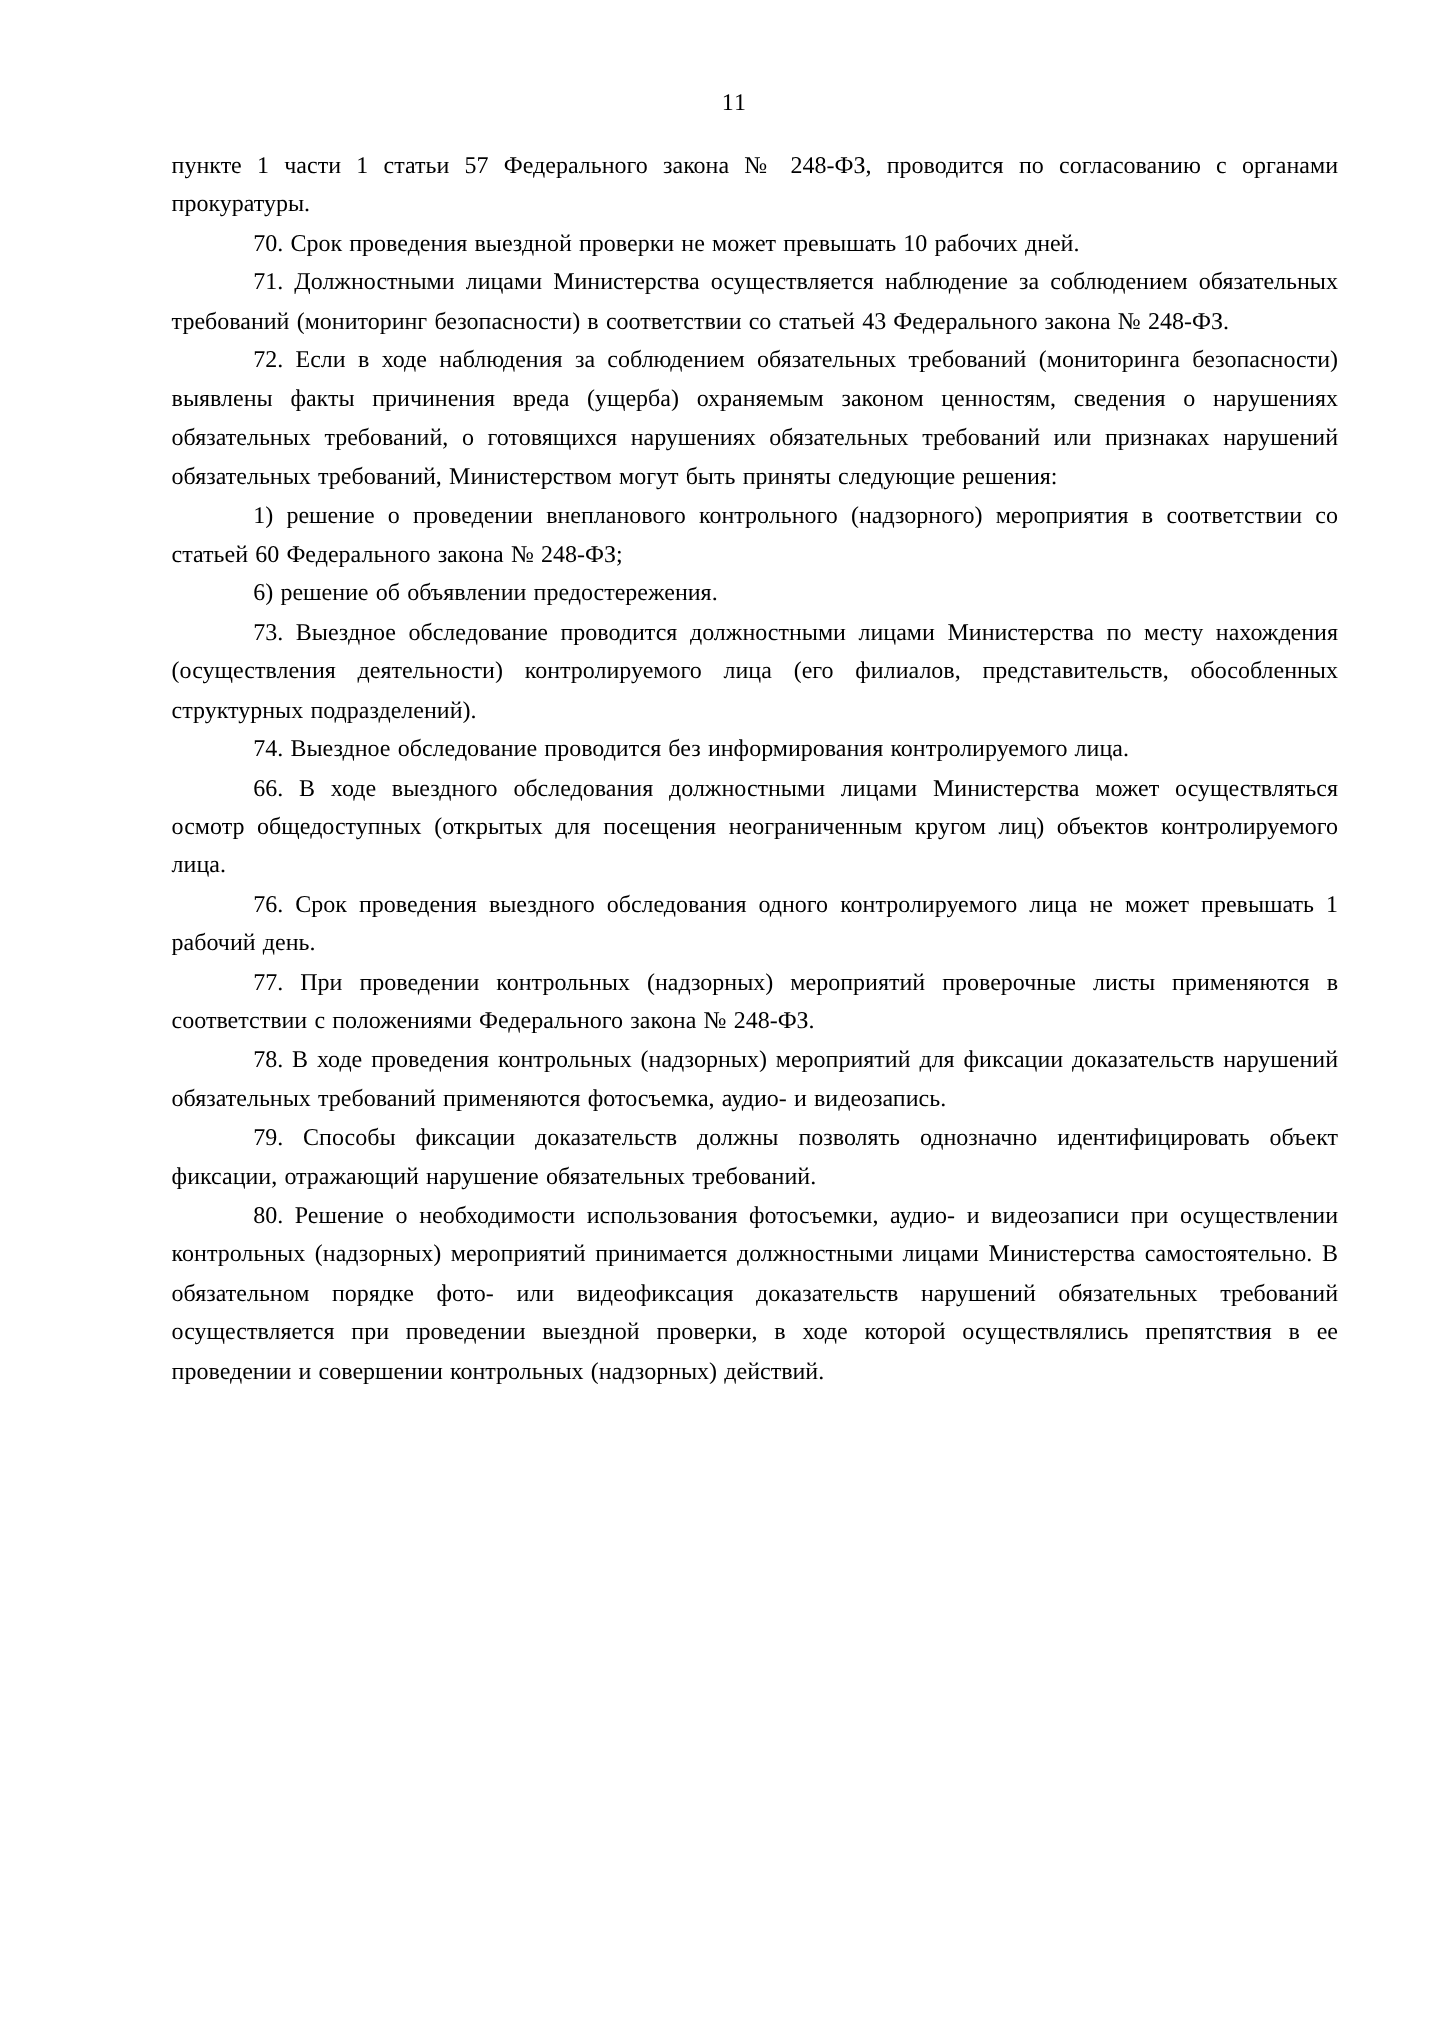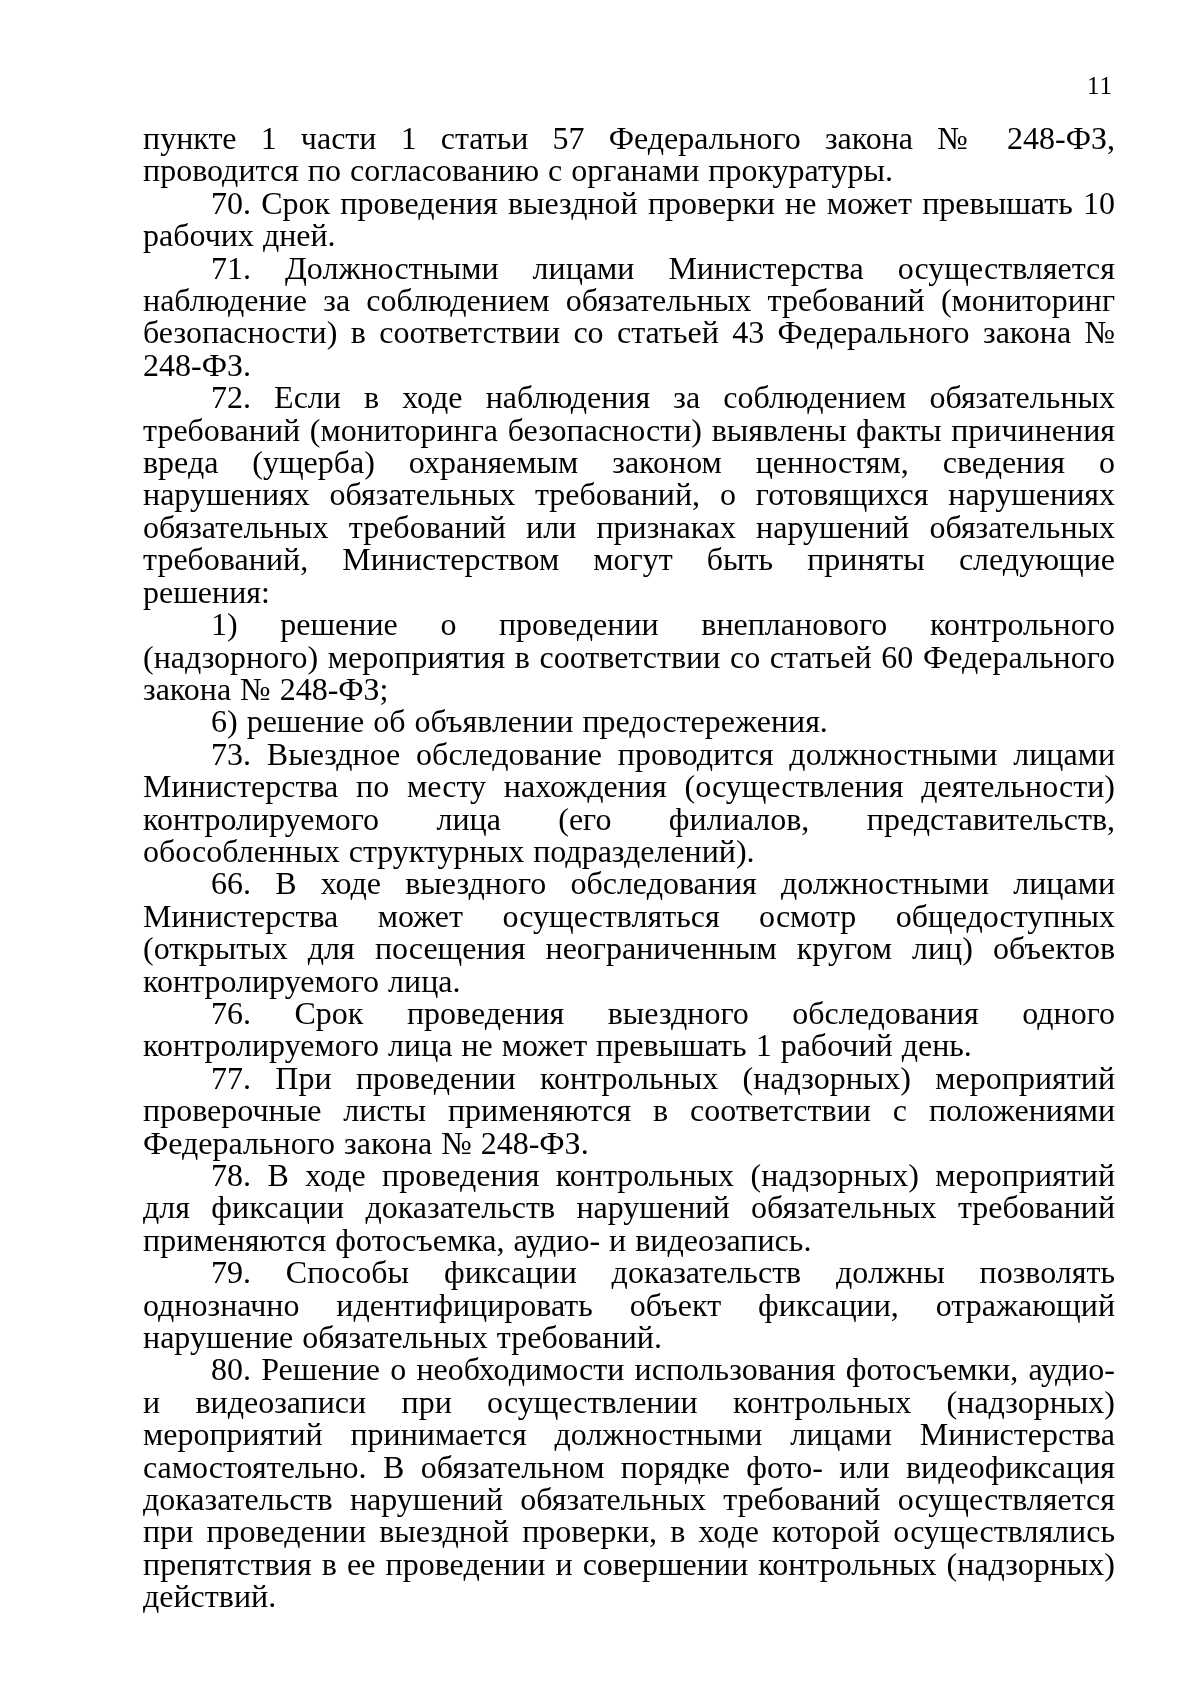--- a/index.html
+++ b/index.html
@@ -12,33 +12,33 @@
     width: 1200px;
     height: 1697px;
     background: #ffffff;
     overflow: hidden;
     font-family: "Liberation Serif", "DejaVu Serif", serif;
     color: #000000;
   }
   .page-number {
     position: absolute;
     top: 70px;
-    left: 141px;
+    left: 126px;
     width: 972px;
-    text-align: right;
-    font-size: 25px;
+    text-align: center;
+    font-size: 20px;
     line-height: 32px;
     letter-spacing: 1px;
   }
   .body-text {
     position: absolute;
     top: 122px;
     left: 143px;
     width: 972px;
-    font-size: 32px;
+    font-size: 20px;
     line-height: 32.4px;
   }
   .body-text p {
     margin: 0;
     padding: 0;
     text-align: justify;
     text-align-last: left;
     text-indent: 68px;
     word-spacing: 1px;
     hyphens: none;
@@ -53,20 +53,21 @@
 <div class="page">
   <div class="page-number">11</div>
   <div class="body-text">
       <p class="no-indent">пункте 1 части 1 статьи 57 Федерального закона № 248-ФЗ, проводится по согласованию с органами прокуратуры.</p>
       <p>70. Срок проведения выездной проверки не может превышать 10 рабочих дней.</p>
       <p>71. Должностными лицами Министерства осуществляется наблюдение за соблюдением обязательных требований (мониторинг безопасности) в соответствии со статьей 43 Федерального закона № 248-ФЗ.</p>
       <p>72. Если в ходе наблюдения за соблюдением обязательных требований (мониторинга безопасности) выявлены факты причинения вреда (ущерба) охраняемым законом ценностям, сведения о нарушениях обязательных требований, о готовящихся нарушениях обязательных требований или признаках нарушений обязательных требований, Министерством могут быть приняты следующие решения:</p>
       <p>1) решение о проведении внепланового контрольного (надзорного) мероприятия в соответствии со статьей 60 Федерального закона № 248-ФЗ;</p>
       <p>6) решение об объявлении предостережения.</p>
       <p>73. Выездное обследование проводится должностными лицами Министерства по месту нахождения (осуществления деятельности) контролируемого лица (его филиалов, представительств, обособленных структурных подразделений).</p>
+      <p>74. Выездное обследование проводится без информирования контролируемого лица.</p>
       <p>66. В ходе выездного обследования должностными лицами Министерства может осуществляться осмотр общедоступных (открытых для посещения неограниченным кругом лиц) объектов контролируемого лица.</p>
       <p>76. Срок проведения выездного обследования одного контролируемого лица не может превышать 1 рабочий день.</p>
       <p>77. При проведении контрольных (надзорных) мероприятий проверочные листы применяются в соответствии с положениями Федерального закона № 248-ФЗ.</p>
       <p>78. В ходе проведения контрольных (надзорных) мероприятий для фиксации доказательств нарушений обязательных требований применяются фотосъемка, аудио- и видеозапись.</p>
       <p>79. Способы фиксации доказательств должны позволять однозначно идентифицировать объект фиксации, отражающий нарушение обязательных требований.</p>
       <p>80. Решение о необходимости использования фотосъемки, аудио- и видеозаписи при осуществлении контрольных (надзорных) мероприятий принимается должностными лицами Министерства самостоятельно. В обязательном порядке фото- или видеофиксация доказательств нарушений обязательных требований осуществляется при проведении выездной проверки, в ходе которой осуществлялись препятствия в ее проведении и совершении контрольных (надзорных) действий.</p>
     </div>
 </div>
 
 </body></html>

